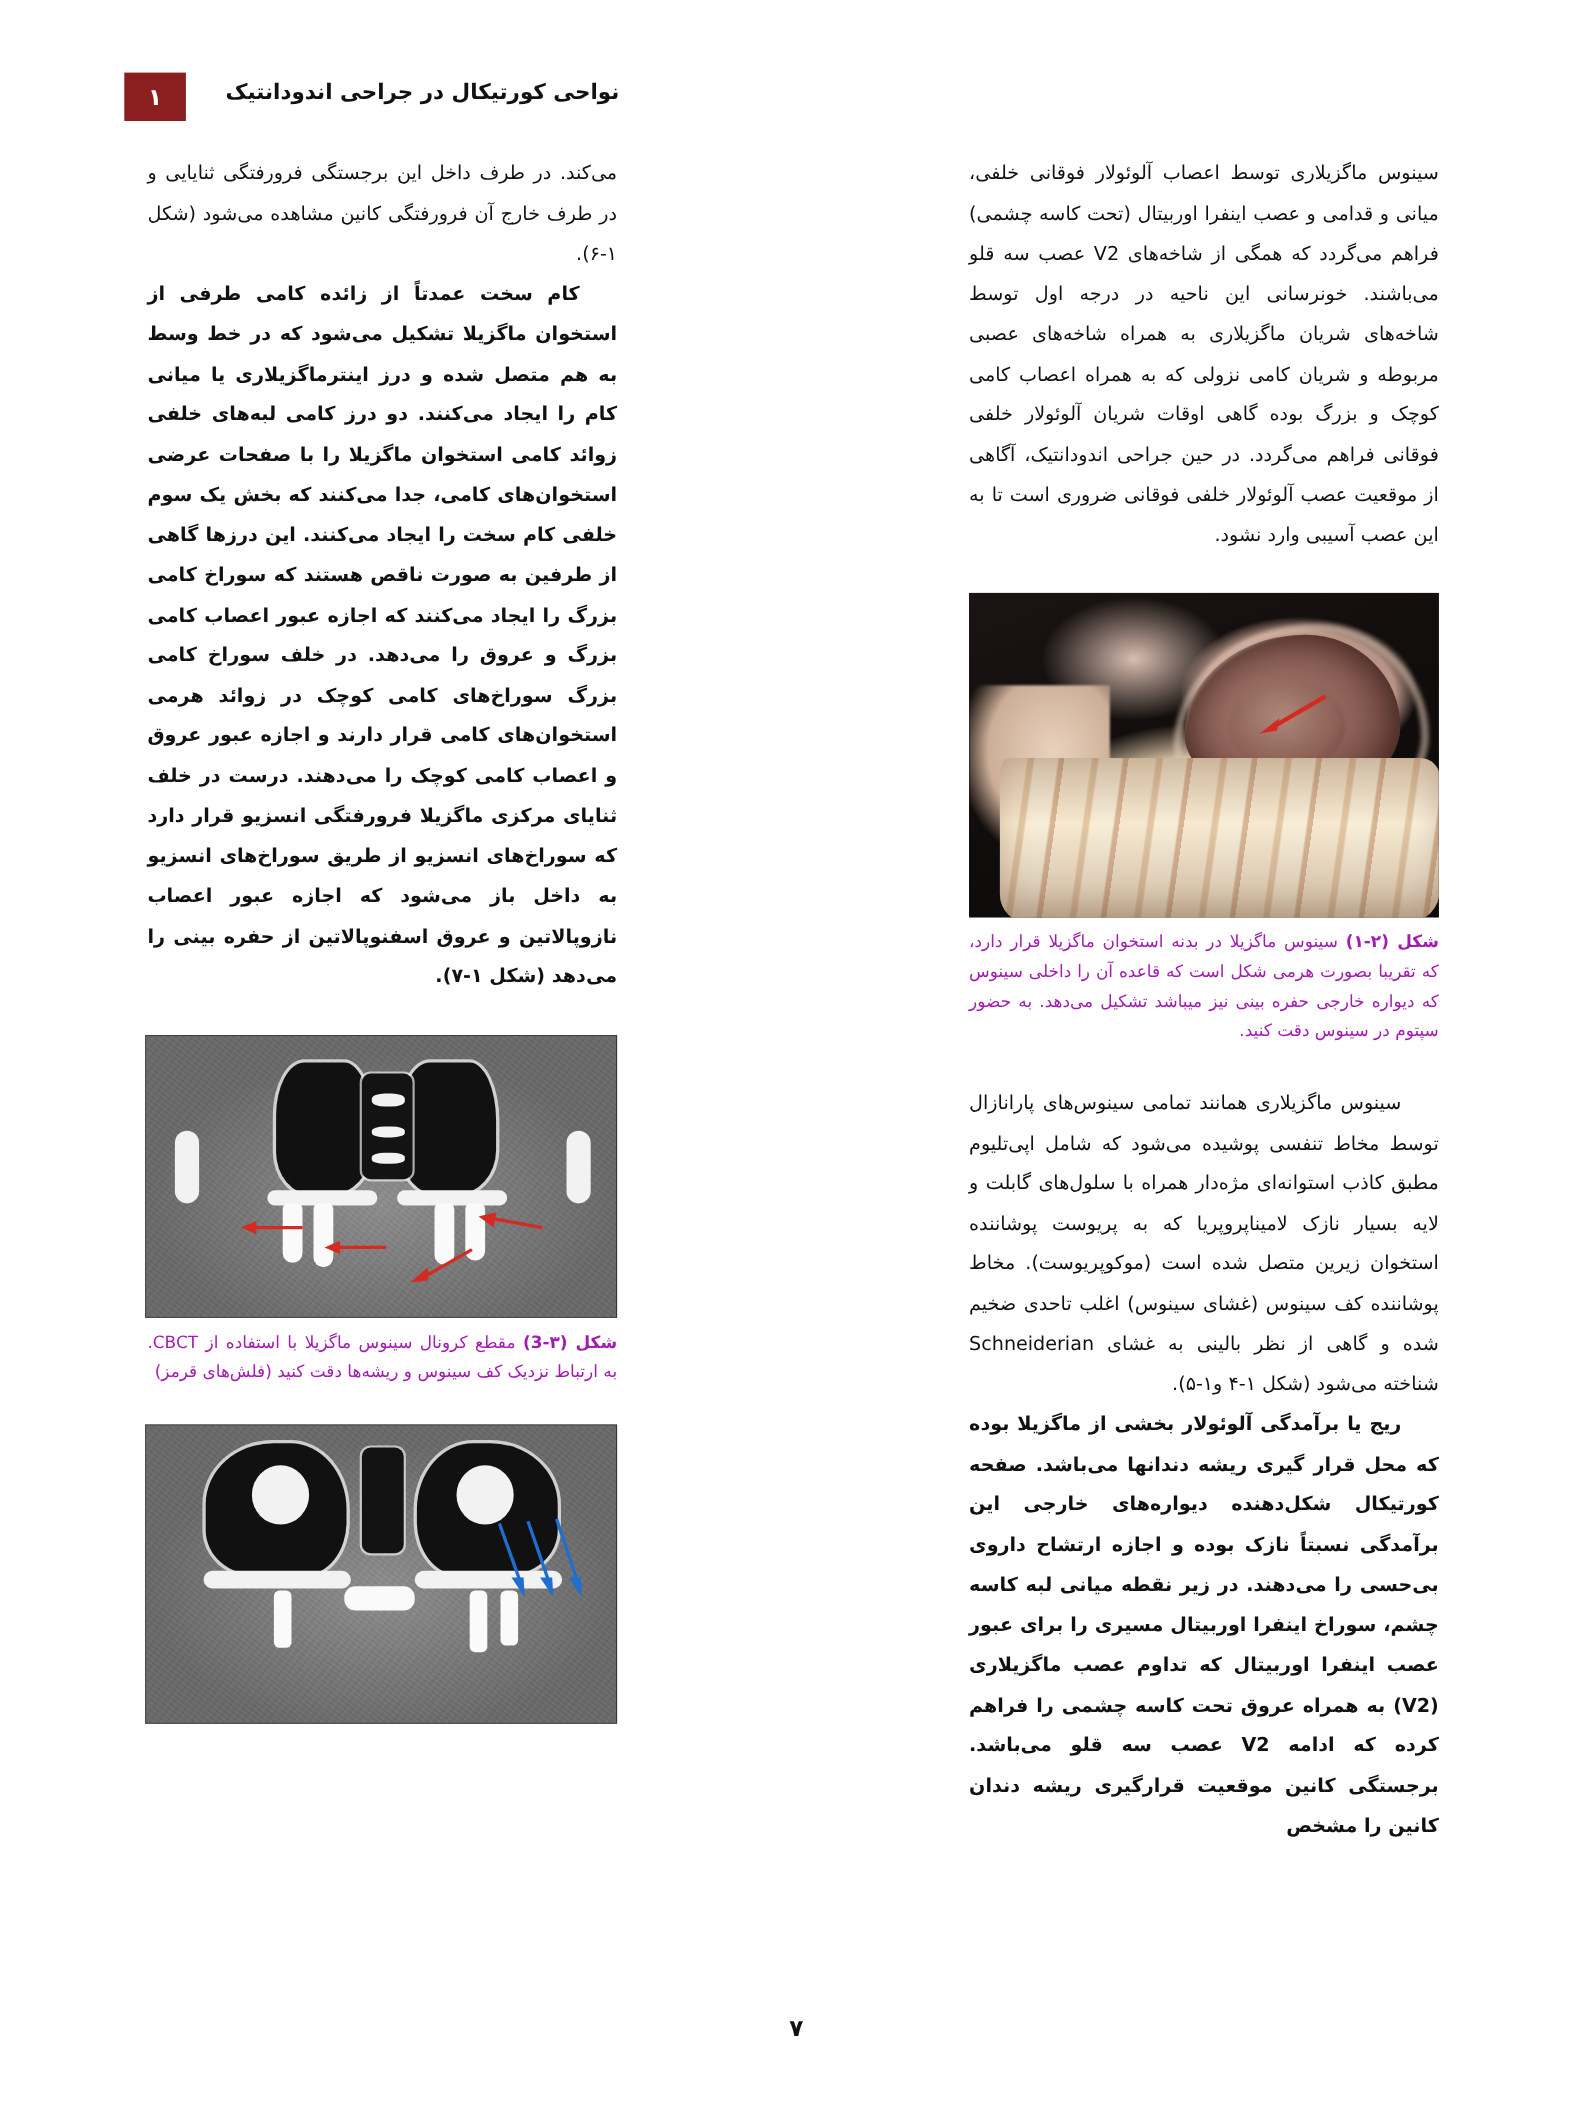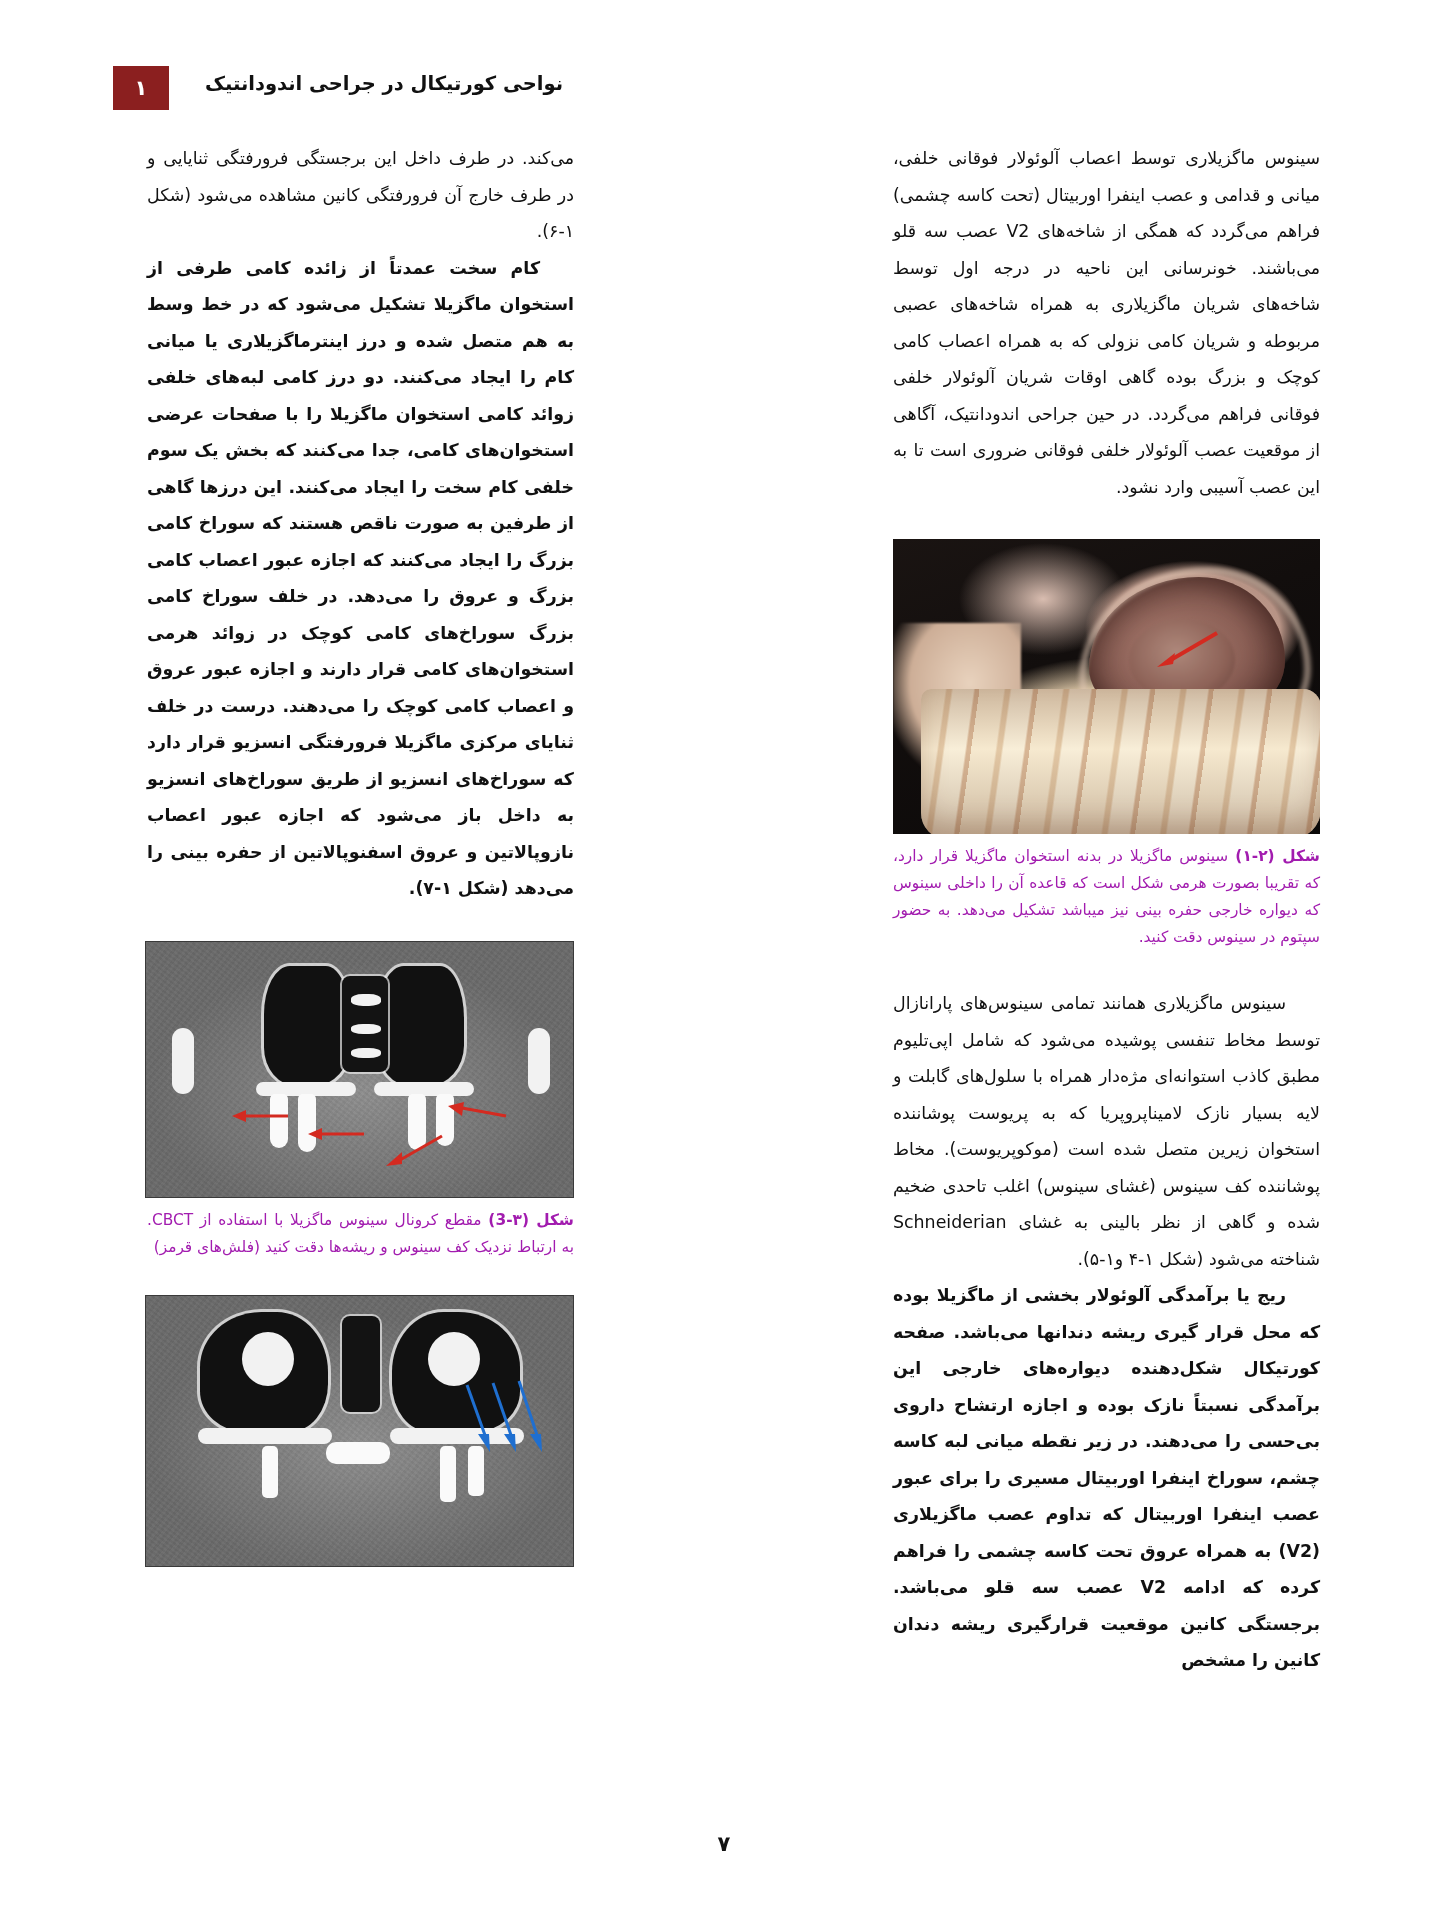--- a/index.html
+++ b/index.html
@@ -28,22 +28,22 @@
   }
 
   
   .col{
     position:absolute;top:140px;
     width:427px;
     direction:rtl;text-align:justify;
     font-size:17.4px;line-height:36.5px;
     color:#111;
   }
-  .col-right{right:128px;}
-  .col-left{left:147px;}
+  .col-right{right:140px;}
+  .col-left{left:134px;}
 
   p.para{margin:0 0 0 0;text-align:justify;text-justify:inter-word;}
   p.para + p.para{margin-top:0;font-weight:bold;}
   .indent{text-indent:34px;}
   .spacer-md{height:34px;}
 
   
   .figure{margin:0;padding:0;}
   .figcap{
     direction:rtl;text-align:justify;

